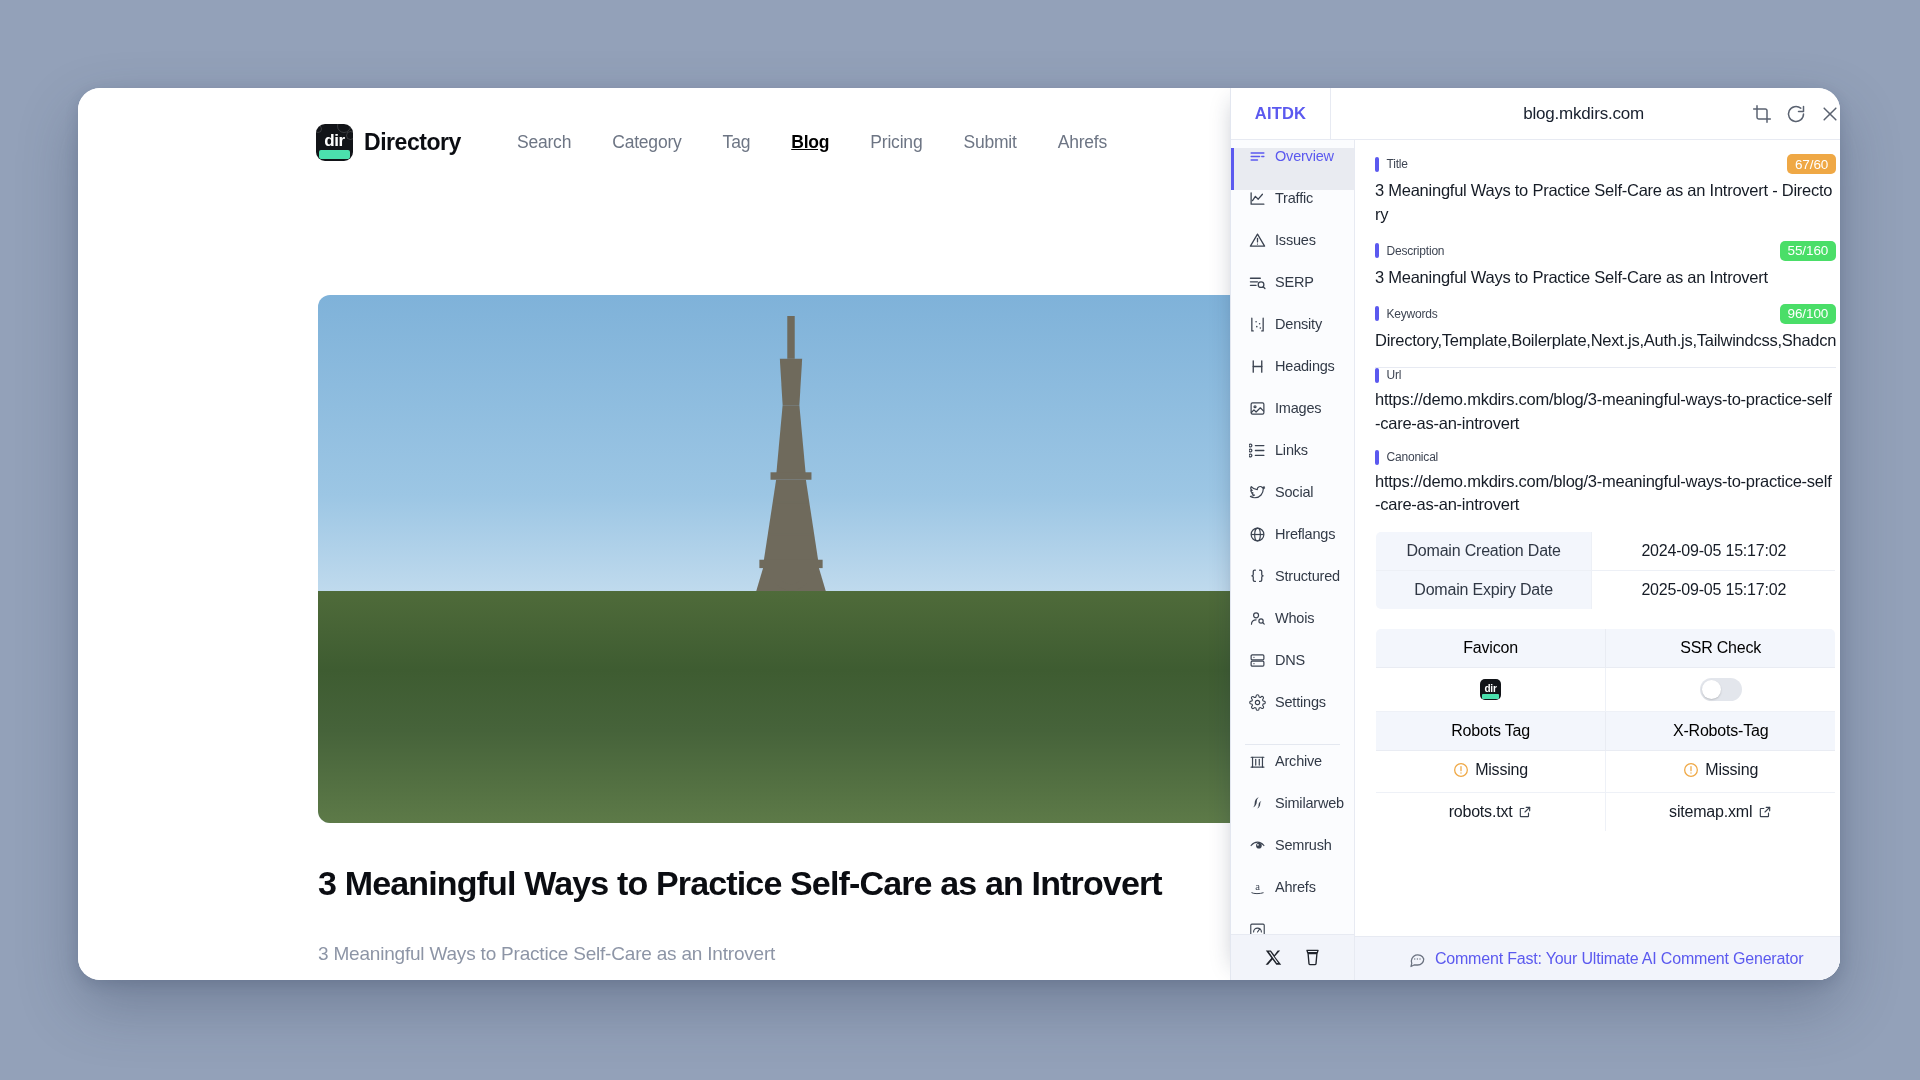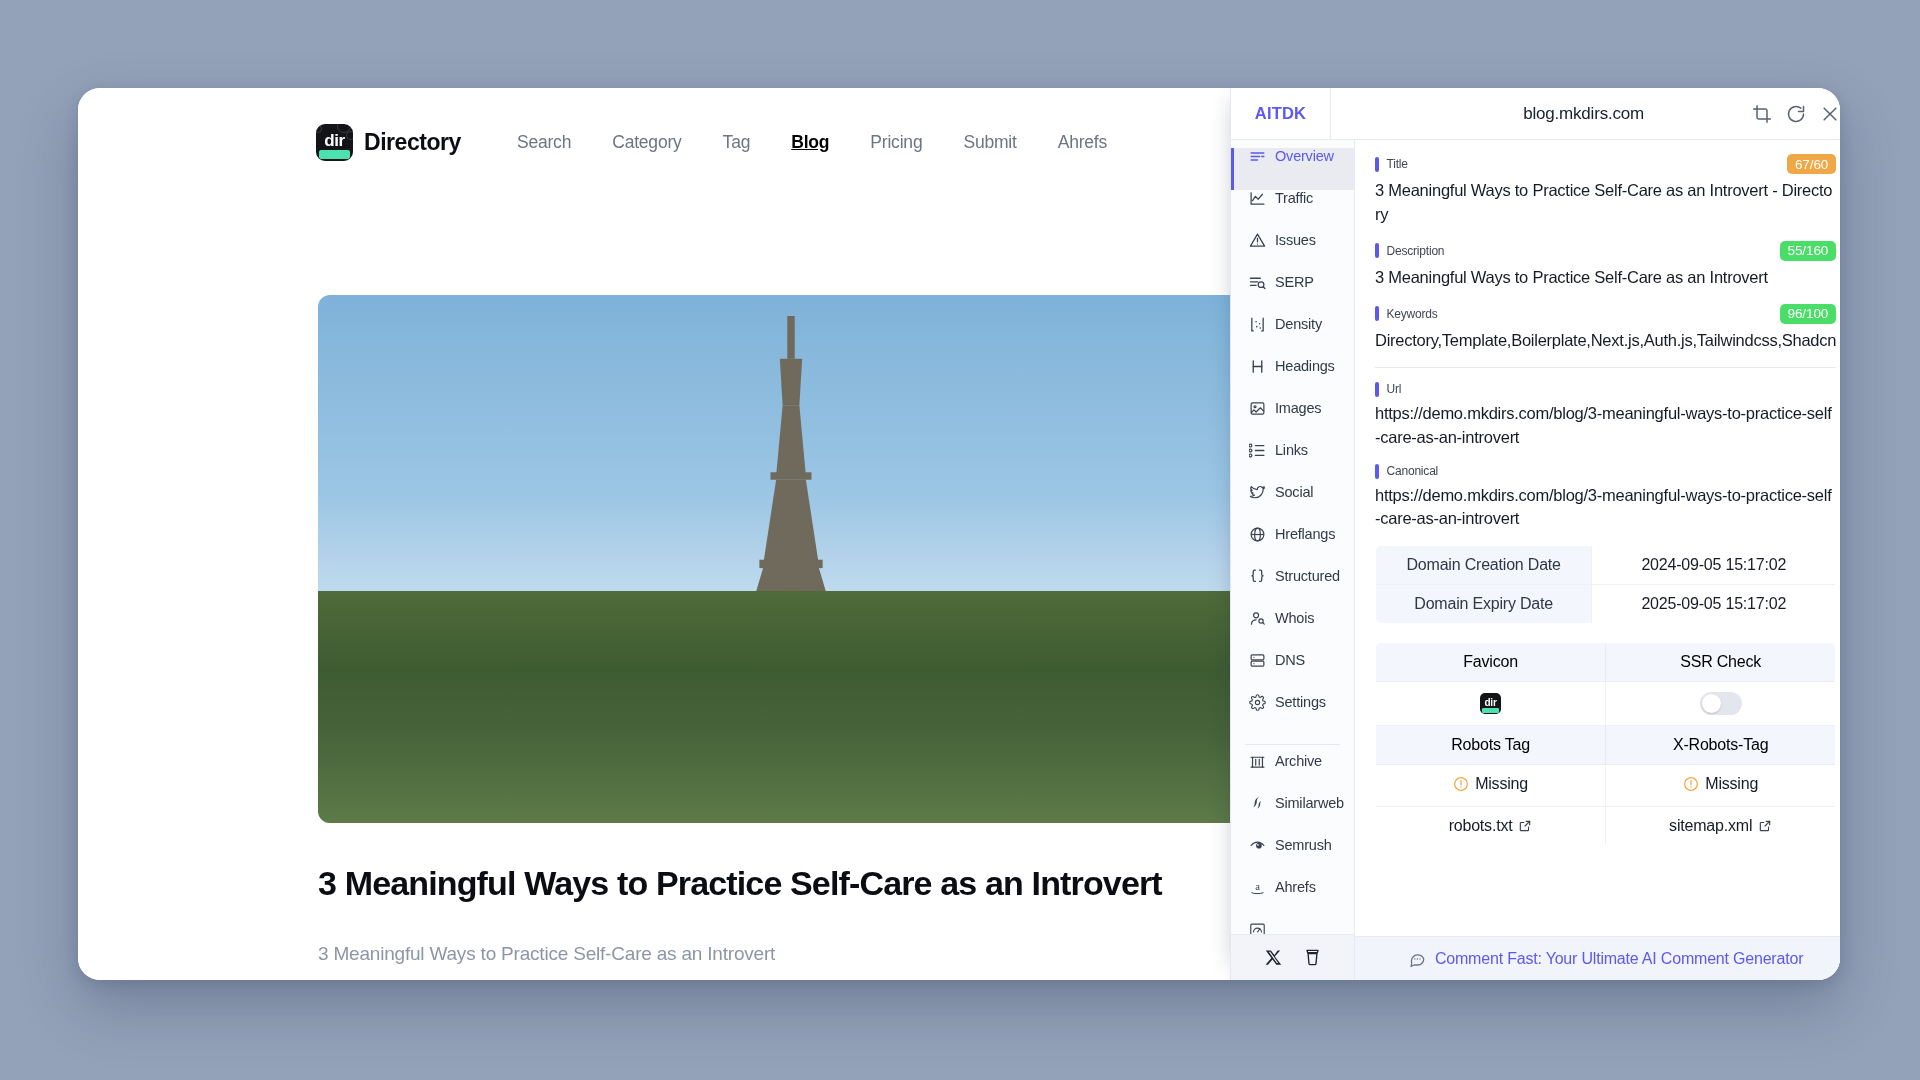--- a/index.html
+++ b/index.html
@@ -804,21 +804,21 @@
           <div class="meta-block">
             <div class="meta-head">
               <span class="meta-label">Keywords</span>
               <span class="meta-badge" id="badge-kw" style="background: rgb(74, 222, 104);">96/100</span>
             </div>
             <div class="meta-value nowrap">Directory,Template,Boilerplate,Next.js,Auth.js,Tailwindcss,Shadcn</div>
           </div>
 
           <div class="panel-divider"></div>
 
-          <div class="meta-block" style="margin-top:14px">
+          <div class="meta-block" style="">
             <div class="meta-head">
               <span class="meta-label">Url</span>
             </div>
             <div class="meta-value">https://demo.mkdirs.com/blog/3-meaningful-ways-to-practice-self-care-as-an-introvert</div>
           </div>
 
           <div class="meta-block">
             <div class="meta-head">
               <span class="meta-label">Canonical</span>
             </div>

